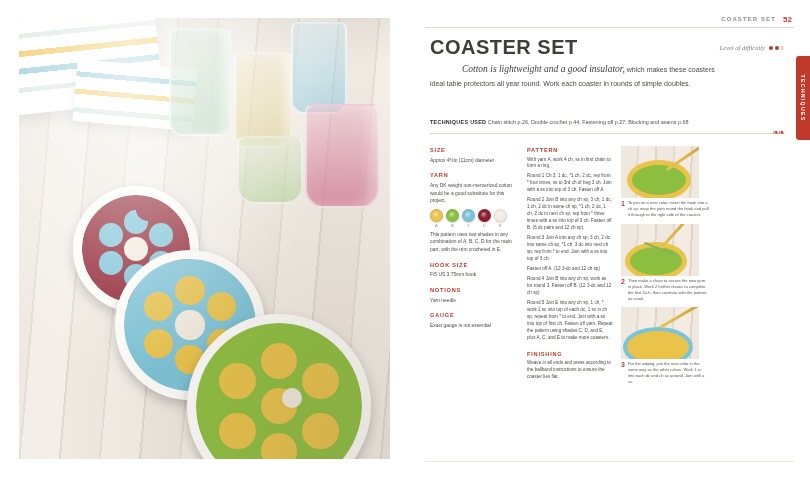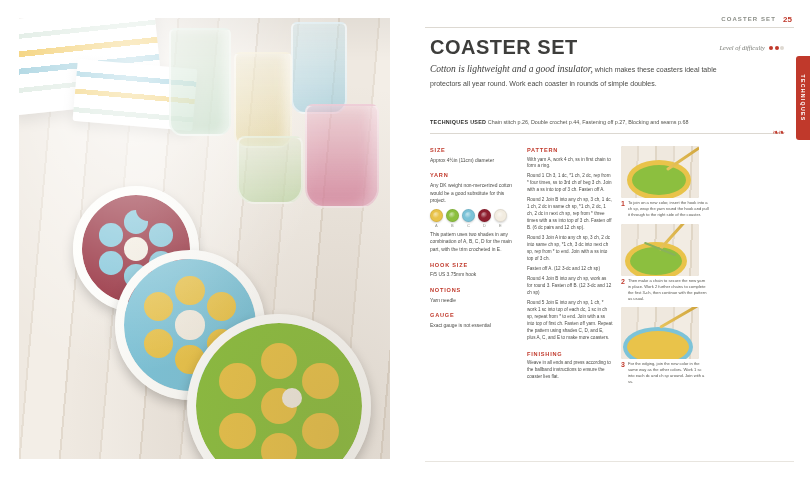--- a/index.html
+++ b/index.html
@@ -148,21 +148,21 @@
   .dots { display: flex; gap: 1.5px; }
   .dots i { width: 4px; height: 4px; border-radius: 50%; background: #c0392b; display:block; }
   .dots i.off { background: #ded9d1; }
 
   .intro {
     position: absolute; left: 25px; top: 62px; width: 290px;
     font-size: 7px; line-height: 1.65; color: #4a4a47;
   }
   .intro .lead {
     font-family: "Liberation Serif", serif; font-style: italic;
-    font-size: 9.5px; color: #3c3c3a;
+    font-size: 9.5px; color: #3c3c3a; margin-left: 32px;
   }
   .tech-line {
     position: absolute; left: 25px; top: 118px; width: 330px;
     font-size: 5.4px; color: #55554f; line-height: 1.5;
   }
   .tech-line b { color: #2f2f2d; letter-spacing: 0.3px; }
   .rule-mid {
     position: absolute; left: 25px; right: 26px; top: 133px;
     border-top: 1px solid #dcd8d1;
   }
@@ -304,21 +304,21 @@
 
       <div class="photo-light"></div>
     </div>
   </div>
 
   <div class="gutter"></div>
 
   <div class="page-right">
 
     <div class="running-head">COASTER SET</div>
-    <div class="folio">25</div>
+    <div class="folio">52</div>
     <div class="rule-top"></div>
 
     <div class="tab">
       <span>TECHNIQUES</span>
     </div>
 
     <h1 class="title">COASTER SET</h1>
 
     <div class="difficulty">
       <span class="lbl">Level of difficulty</span>

